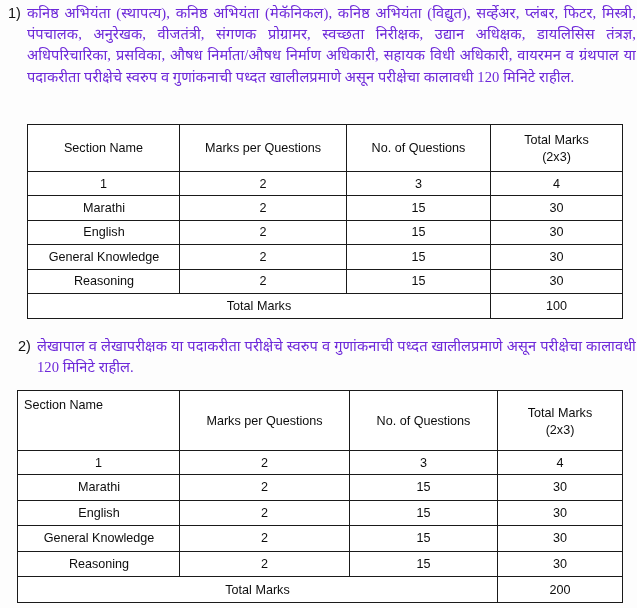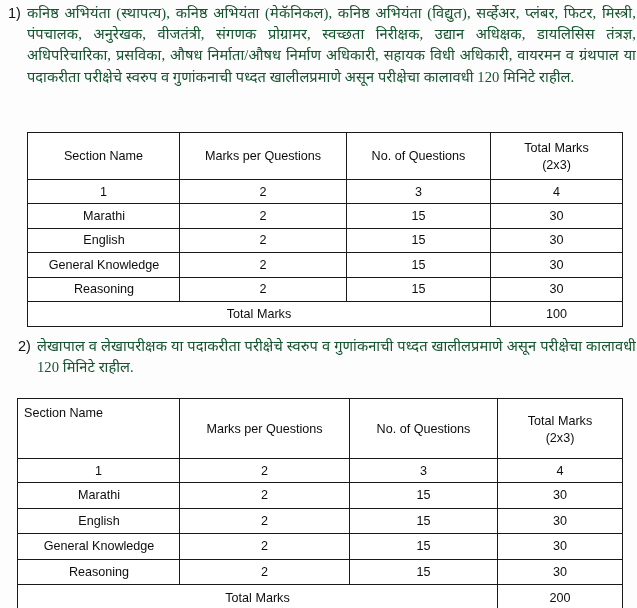--- a/index.html
+++ b/index.html
@@ -34,21 +34,21 @@
     font-size: 14.5px;
     line-height: 21px;
     color: #101010;
     padding-right: 6px;
   }
   .para-body {
     flex: 1 1 auto;
     font-family: "Liberation Serif", "DejaVu Sans", serif;
     font-size: 14.6px;
     line-height: 21.2px;
-    color: #14532d;
+    color: #6d28d9;
     text-align: justify;
     text-justify: inter-word;
     letter-spacing: 0.1px;
   }
 
   #para-1 {
     left: 8px;
     top: 3px;
     width: 628px;
   }
@@ -61,21 +61,20 @@
   }
   #para-2 .para-body { width: 600px; }
 
   
   table.exam-table {
     position: absolute;
     border-collapse: collapse;
     background: #ffffff;
     font-family: "Liberation Sans", sans-serif;
     table-layout: fixed;
-    margin-top: 8px;
   }
   table.exam-table td,
   table.exam-table th {
     border: 1px solid #1a1a1a;
     font-size: 12.6px;
     color: #0d0d0d;
     font-weight: normal;
     padding: 0 6px;
     vertical-align: middle;
     white-space: nowrap;

